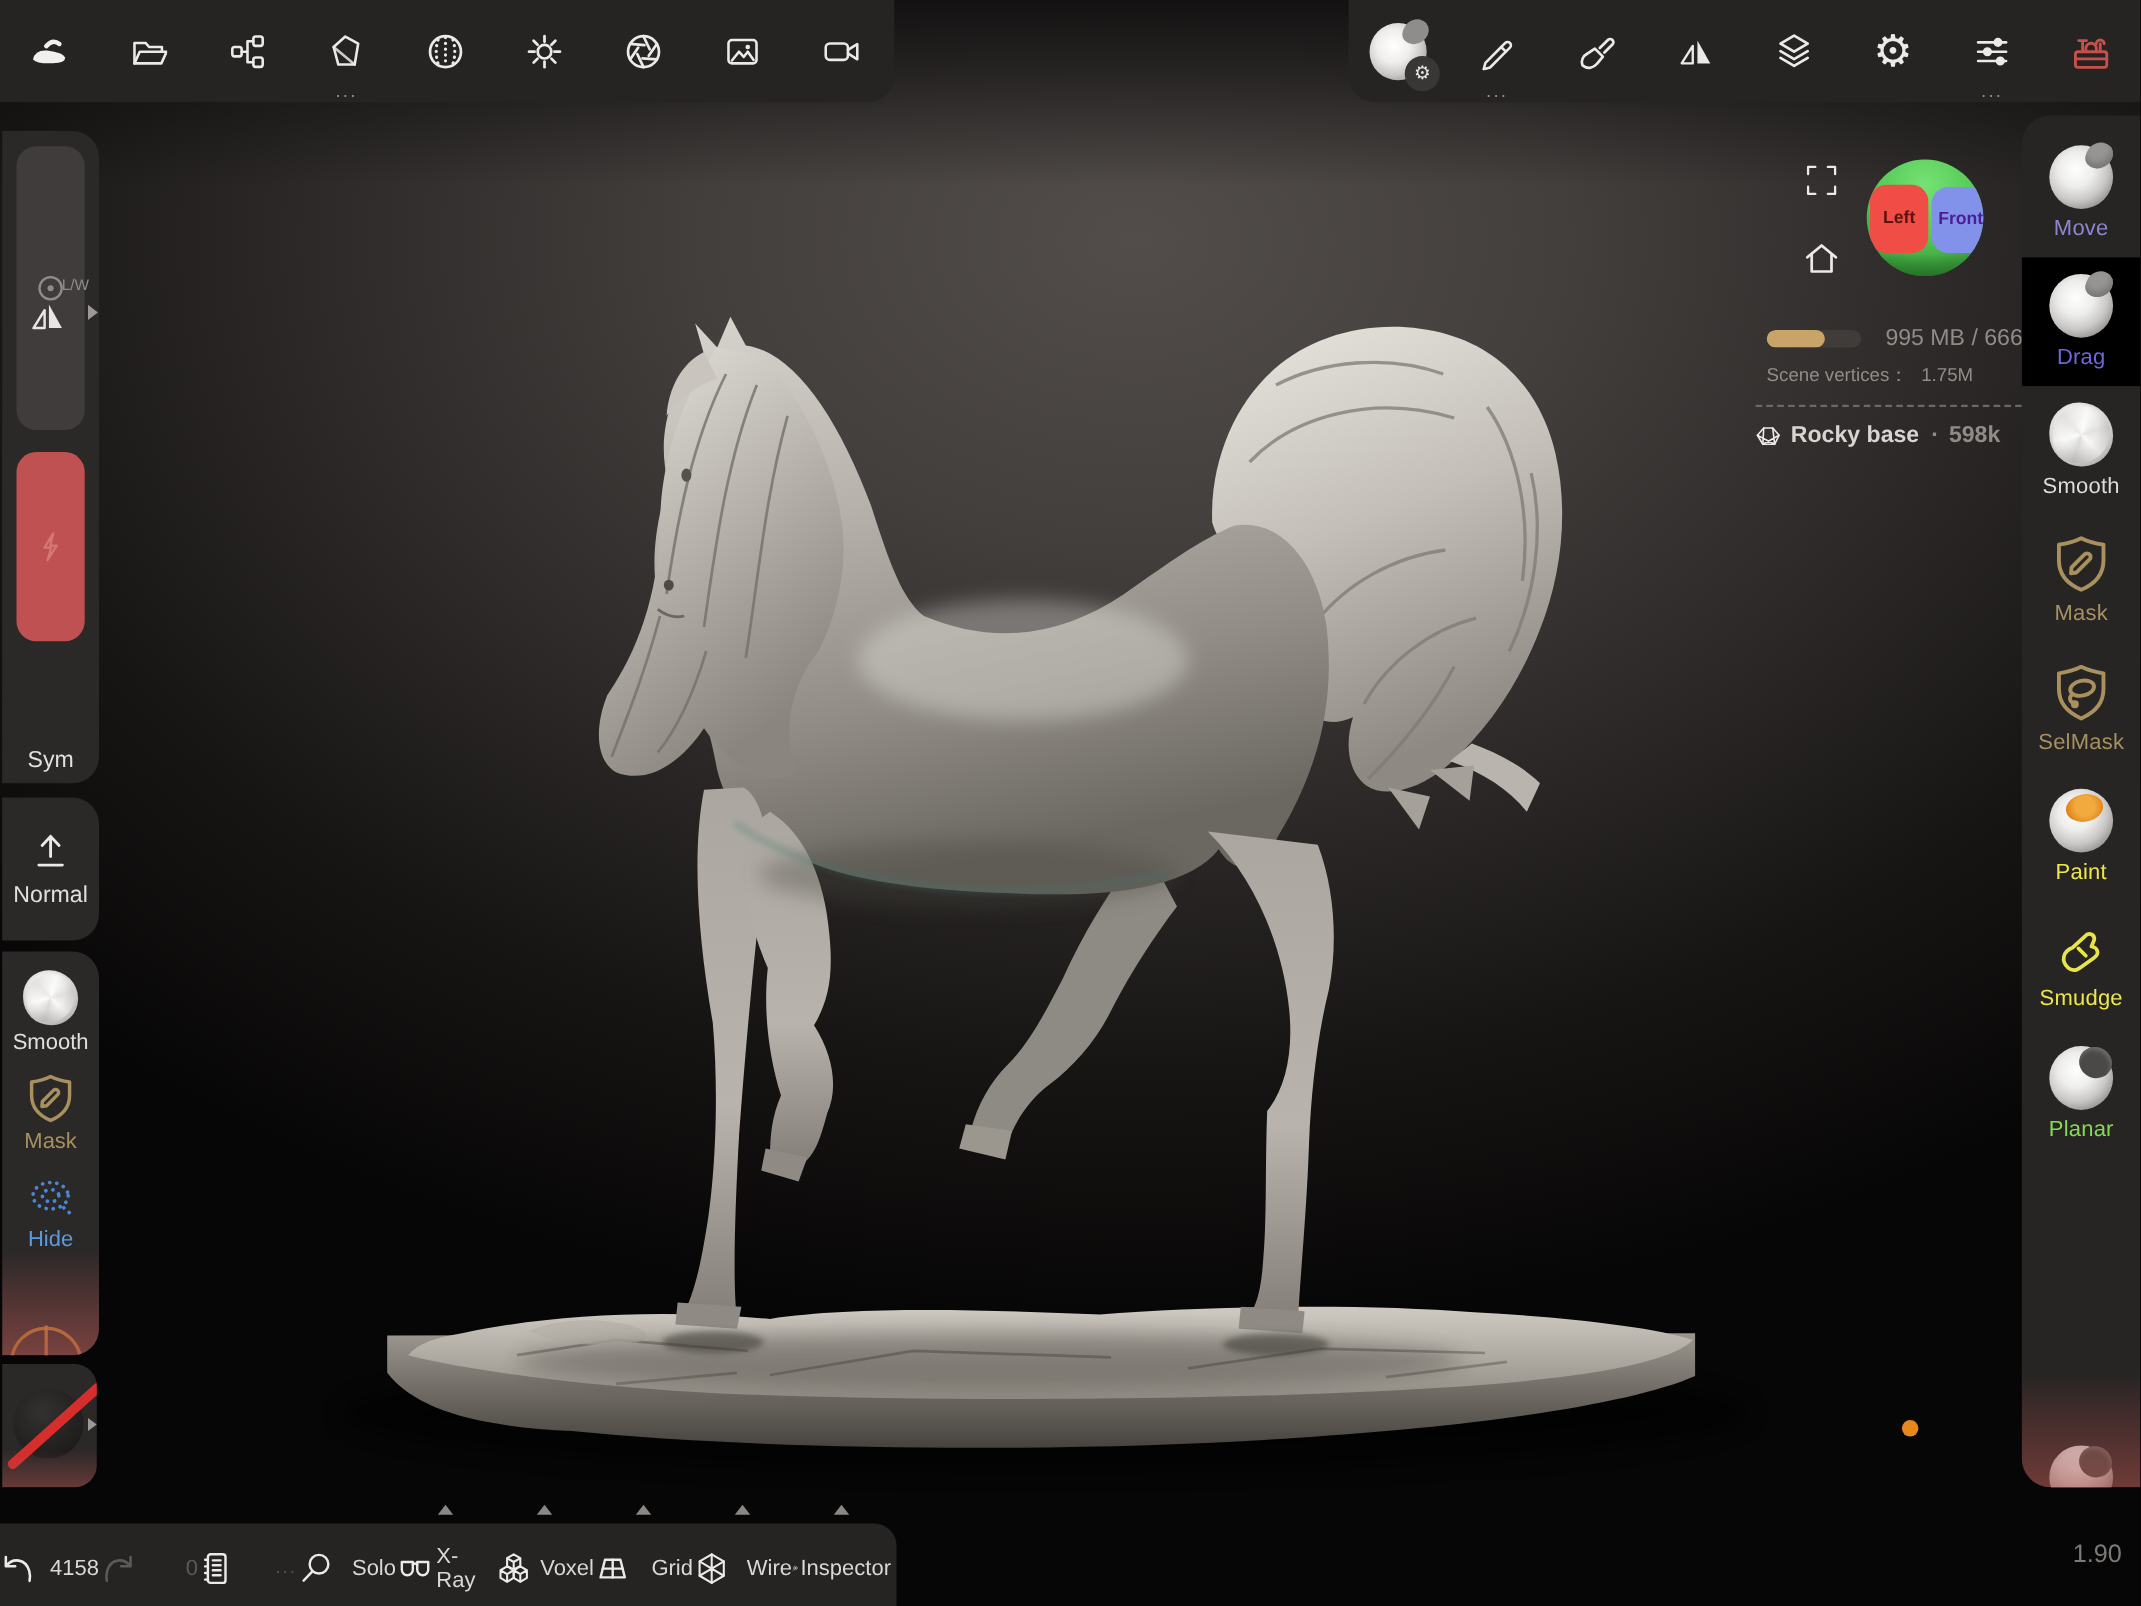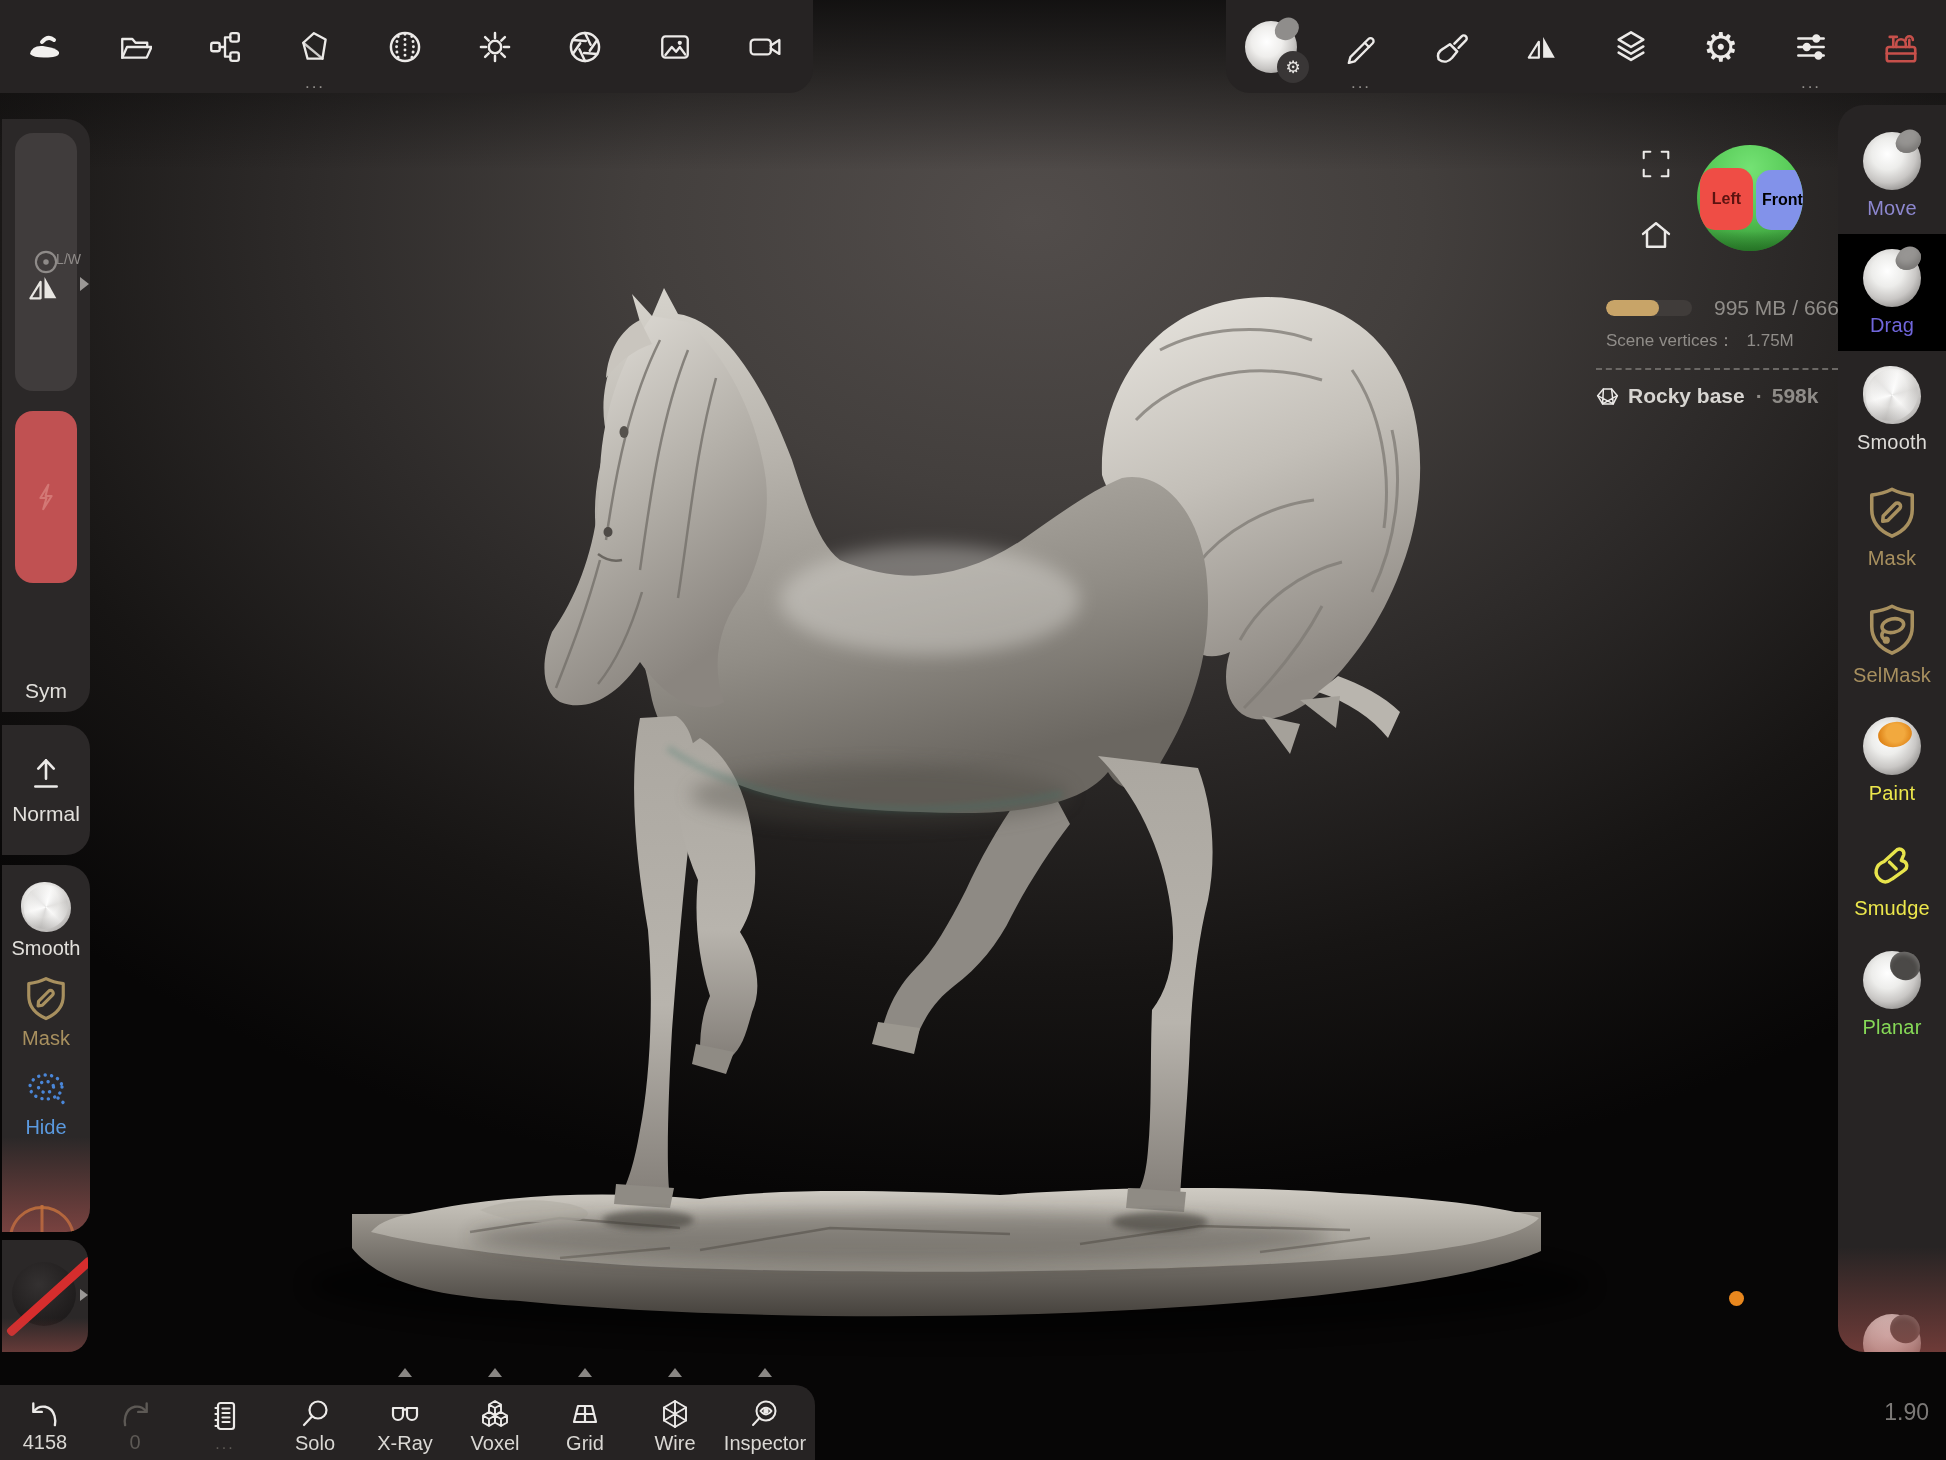--- a/index.html
+++ b/index.html
@@ -98,40 +98,40 @@
   .nomat-ball { position:absolute; left:10px; top:22px; width:64px; height:64px; border-radius:50%;
     background:radial-gradient(circle at 42% 35%, #343131 0%, #242121 55%, #171515 100%); }
   .nomat-slash { position:absolute; left:-8px; top:52px; width:112px; height:9px; background:#d62d2d;
     transform:rotate(-42deg); border-radius:4px; }
   .p4-arrow { top:49px; right:0px; border-left-width:8px; border-top-width:6px; border-bottom-width:6px; }
   .p4-fade { position:absolute; left:0; right:0; bottom:0; height:34px; pointer-events:none;
     background:linear-gradient(to bottom, rgba(43,40,40,0), rgba(160,76,72,.5)); }
 
   
   .bottom-bar { left:0; bottom:0; width:815px; height:75px; border-radius:0 20px 0 0; }
-  .bb-item { width:90px; height:75px; display:flex; flex-direction:column; align-items:center;
-    justify-content:center; padding-top:7px; gap:2px; position:relative; }
+  .bb-item { width:90px; height:75px; display:flex; flex-direction:row; align-items:center;
+    justify-content:space-between; padding-top:7px; gap:2px; position:relative; }
   .bb-label { font-size:20px; color:#dad8d4; line-height:1.1; }
   .bb-dim { color:#5d5955; }
   .caret-up { position:absolute; top:-17px; left:50%; transform:translateX(-50%); width:0; height:0;
     border-left:7px solid transparent; border-right:7px solid transparent; border-bottom:9px solid #8a8784; }
   .version-tag { position:absolute; top:1399px; right:17px; font-size:23px; color:#7c7977; }
   .orange-dot { position:absolute; left:1729px; top:1291px; width:15px; height:15px; border-radius:50%;
     background:#e8871e; }
 
   
   .vc-wrap { position:absolute; left:1697px; top:145px; width:106px; height:106px; border-radius:50%;
     overflow:hidden;
     background:radial-gradient(circle at 50% 22%, #74e274 0%, #55c855 48%, #42a642 72%, #338633 100%); }
   .vc-wrap::after { content:""; position:absolute; left:0; right:0; bottom:0; height:20px;
     background:linear-gradient(to bottom, rgba(25,95,25,0), rgba(25,95,25,.65)); }
   .vc-face { position:absolute; display:flex; align-items:center; justify-content:center;
     font-size:16px; font-weight:bold; }
   .vc-left { left:3px; top:23px; width:53px; height:62px; border-radius:15px; background:#ef4d45; color:#5c1310; }
-  .vc-front { left:59px; top:25px; width:53px; height:60px; border-radius:15px; background:#8292ea; color:#000000;
+  .vc-front { left:59px; top:25px; width:53px; height:60px; border-radius:15px; background:#8292ea; color:#4c1d95;
     overflow:hidden; }
   .util-btn { position:absolute; width:38px; height:38px; display:flex; align-items:center; justify-content:center; }
   .btn-fullscreen { left:1637px; top:145px; }
   .btn-home { left:1637px; top:216px; }
 
   .stats { position:absolute; left:1596px; top:296px; width:242px; }
   .mem-row { display:flex; align-items:center; }
   .mem-bar { width:86px; height:16px; border-radius:9px; background:#403c3a; overflow:hidden; margin-left:10px; }
   .mem-fill { width:62%; height:100%; border-radius:9px; background:#c8a468; }
   .mem-text { margin-left:22px; width:124px; overflow:hidden; white-space:nowrap;

